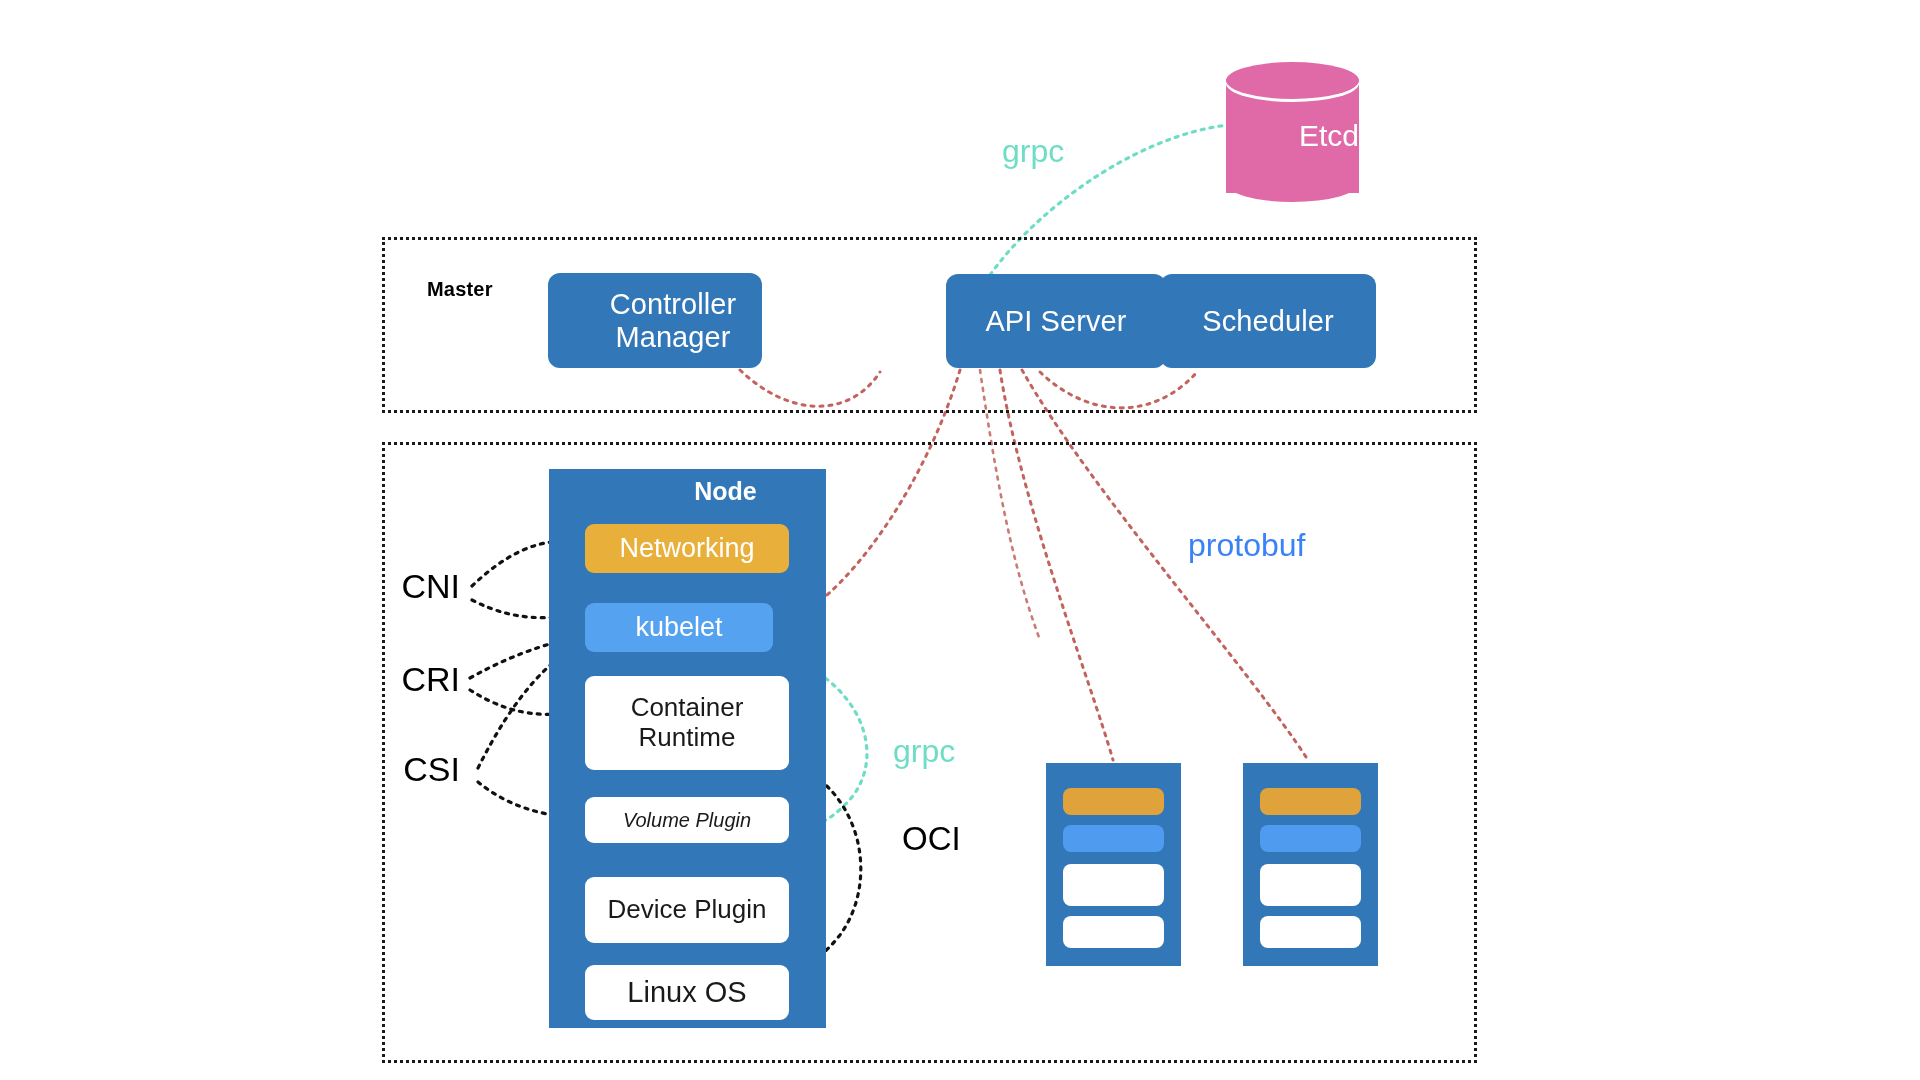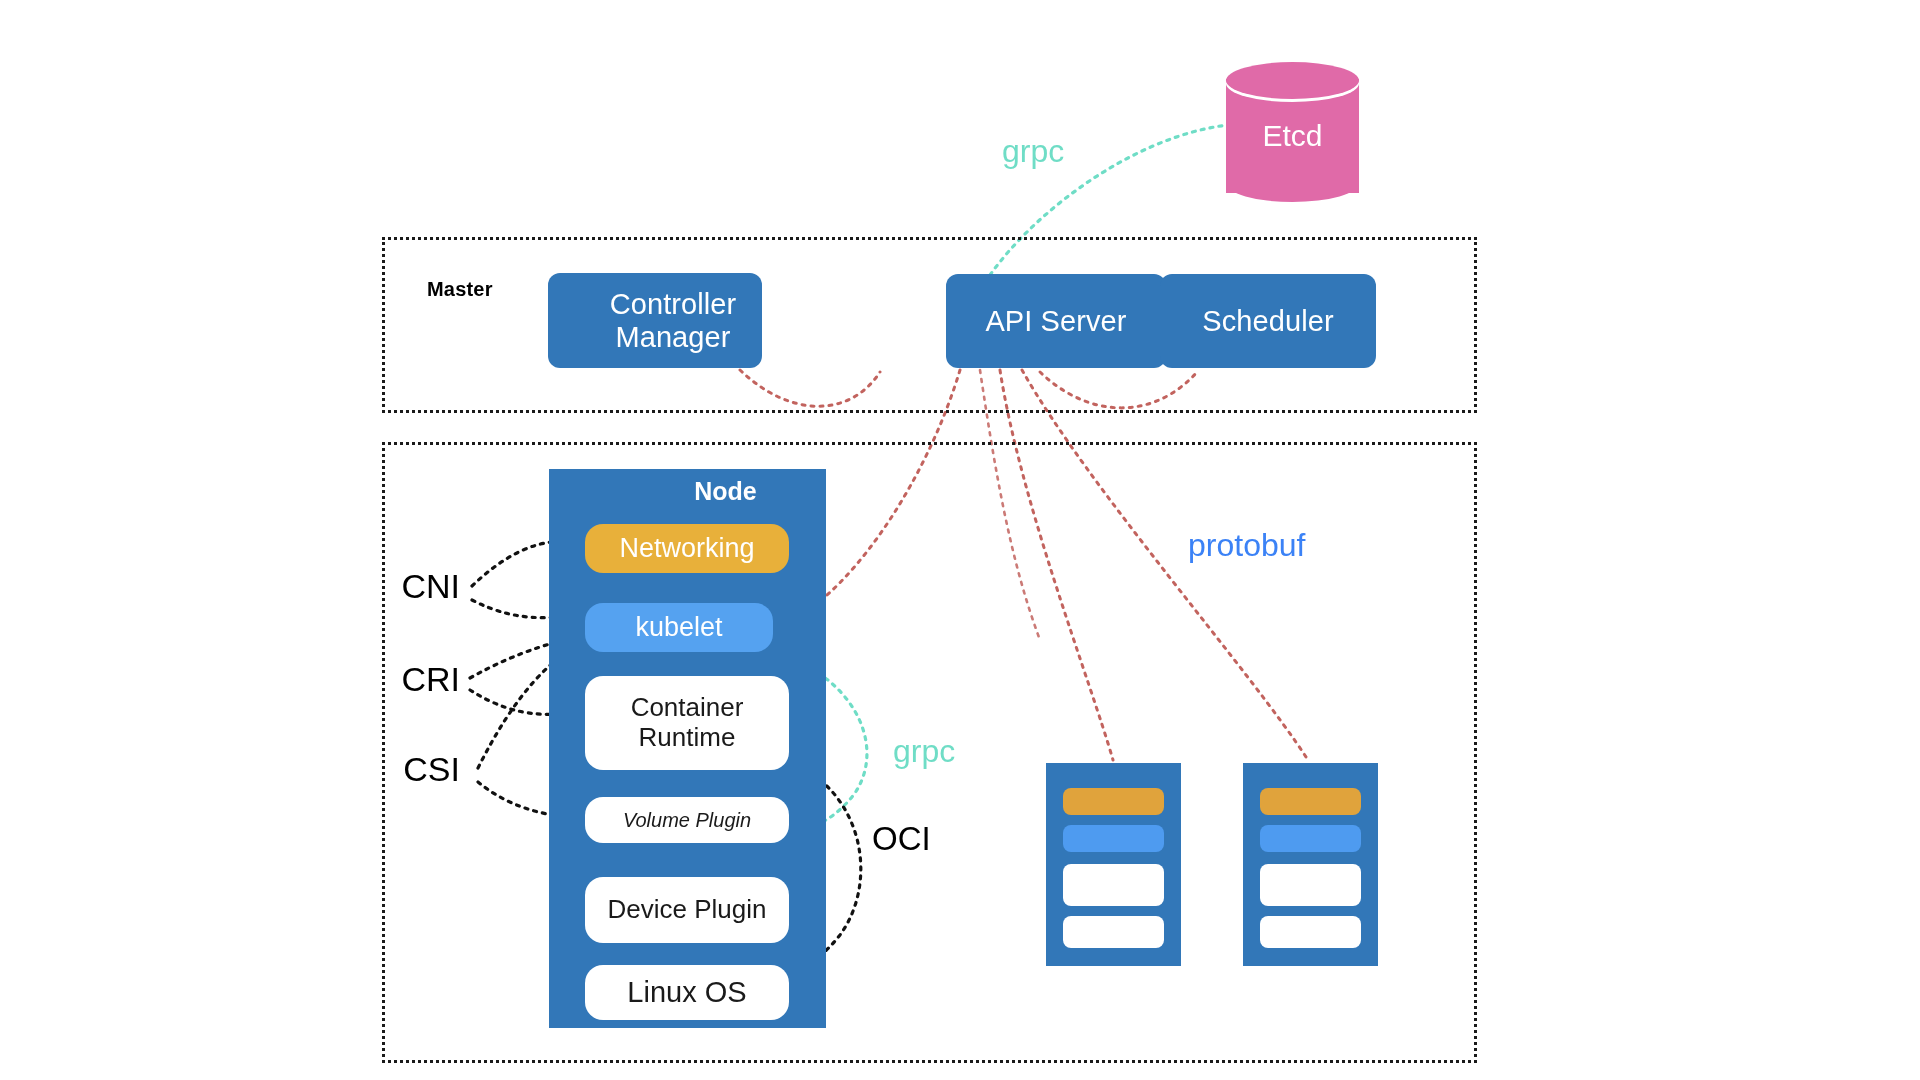--- a/index.html
+++ b/index.html
@@ -24,29 +24,29 @@
   #pill-controller-manager{left:548px;top:273px;width:214px;height:95px;padding-left:44px;}
   #pill-api-server{left:906px;top:274px;width:220px;height:94px;margin-left:40px;}
   #pill-scheduler{left:1160px;top:274px;width:216px;height:94px;}
 
   
   #etcd-shape{position:absolute;left:1226px;top:62px;width:133px;height:148px;}
   #etcd-body{position:absolute;left:0;top:17px;width:133px;height:114px;background:#e06aa8;}
   #etcd-bottom{position:absolute;left:0;top:102px;width:133px;height:38px;background:#e06aa8;border-radius:50%;}
   #etcd-top{position:absolute;left:0;top:0;width:133px;height:37px;background:#e06aa8;border-radius:50%;
     box-shadow:0 3px 0 0 #ffffff;}
-  #etcd-label{position:absolute;left:1226px;top:119px;width:133px;text-align:center;
+  #etcd-label{position:absolute;left:1226px;top:119px;width:133px;text-align:right;
     color:#ffffff;font-size:30px;}
 
   
   #node-column{position:absolute;left:549px;top:469px;width:277px;height:559px;background:#3277b8;}
   #node-title{position:absolute;left:549px;top:477px;width:277px;text-align:center;
     color:#ffffff;font-size:25px;font-weight:bold;padding-left:38px;}
 
-  .node-item{position:absolute;border-radius:18px;display:flex;align-items:center;justify-content:center;
+  .node-item{position:absolute;border-radius:9px;display:flex;align-items:center;justify-content:center;
     text-align:center;line-height:1.14;box-sizing:border-box;padding:2px 6px;}
   .node-item.amber{background:#e8b03a;color:#ffffff;}
   .node-item.lightblue{background:#55a2f0;color:#ffffff;}
   .node-item.white{background:#ffffff;color:#1a1a1a;}
 
   #item-networking{left:585px;top:524px;width:204px;height:49px;font-size:27px;}
   #item-kubelet{left:585px;top:603px;width:188px;height:49px;font-size:27px;}
   #item-container-runtime{left:585px;top:676px;width:204px;height:94px;font-size:26px;}
   #item-volume-plugin{left:585px;top:797px;width:204px;height:46px;font-size:20px;font-style:italic;}
   #item-device-plugin{left:585px;top:877px;width:204px;height:66px;font-size:26px;}
@@ -56,21 +56,21 @@
   .iface-label{position:absolute;color:#000000;font-size:34px;text-align:right;}
   #label-cni{left:380px;top:567px;width:80px;}
   #label-csi{left:380px;top:750px;width:80px;}
   #label-cri{left:380px;top:660px;width:80px;}
 
   
   .proto-label{position:absolute;font-size:32px;}
   #label-grpc-etcd{left:1002px;top:133px;color:#6fddc6;}
   #label-grpc-oci{left:893px;top:733px;color:#6fddc6;}
   #label-protobuf{left:1168px;top:527px;color:#3b82f6;margin-left:20px;}
-  #label-oci{left:872px;top:820px;color:#000000;font-size:33px;}
+  #label-oci{left:902px;top:820px;color:#000000;font-size:33px;}
 
   
   .pod{position:absolute;background:#3277b8;}
   #pod-1{left:1046px;top:763px;width:135px;height:203px;}
   #pod-2{left:1243px;top:763px;width:135px;height:203px;}
   .pod-bar{position:absolute;border-radius:8px;}
   .pod-bar.amber{background:#e0a33c;}
   .pod-bar.blue{background:#4e9bf0;}
   .pod-bar.white{background:#ffffff;}
   .pb1{left:17px;top:25px;width:101px;height:27px;}

